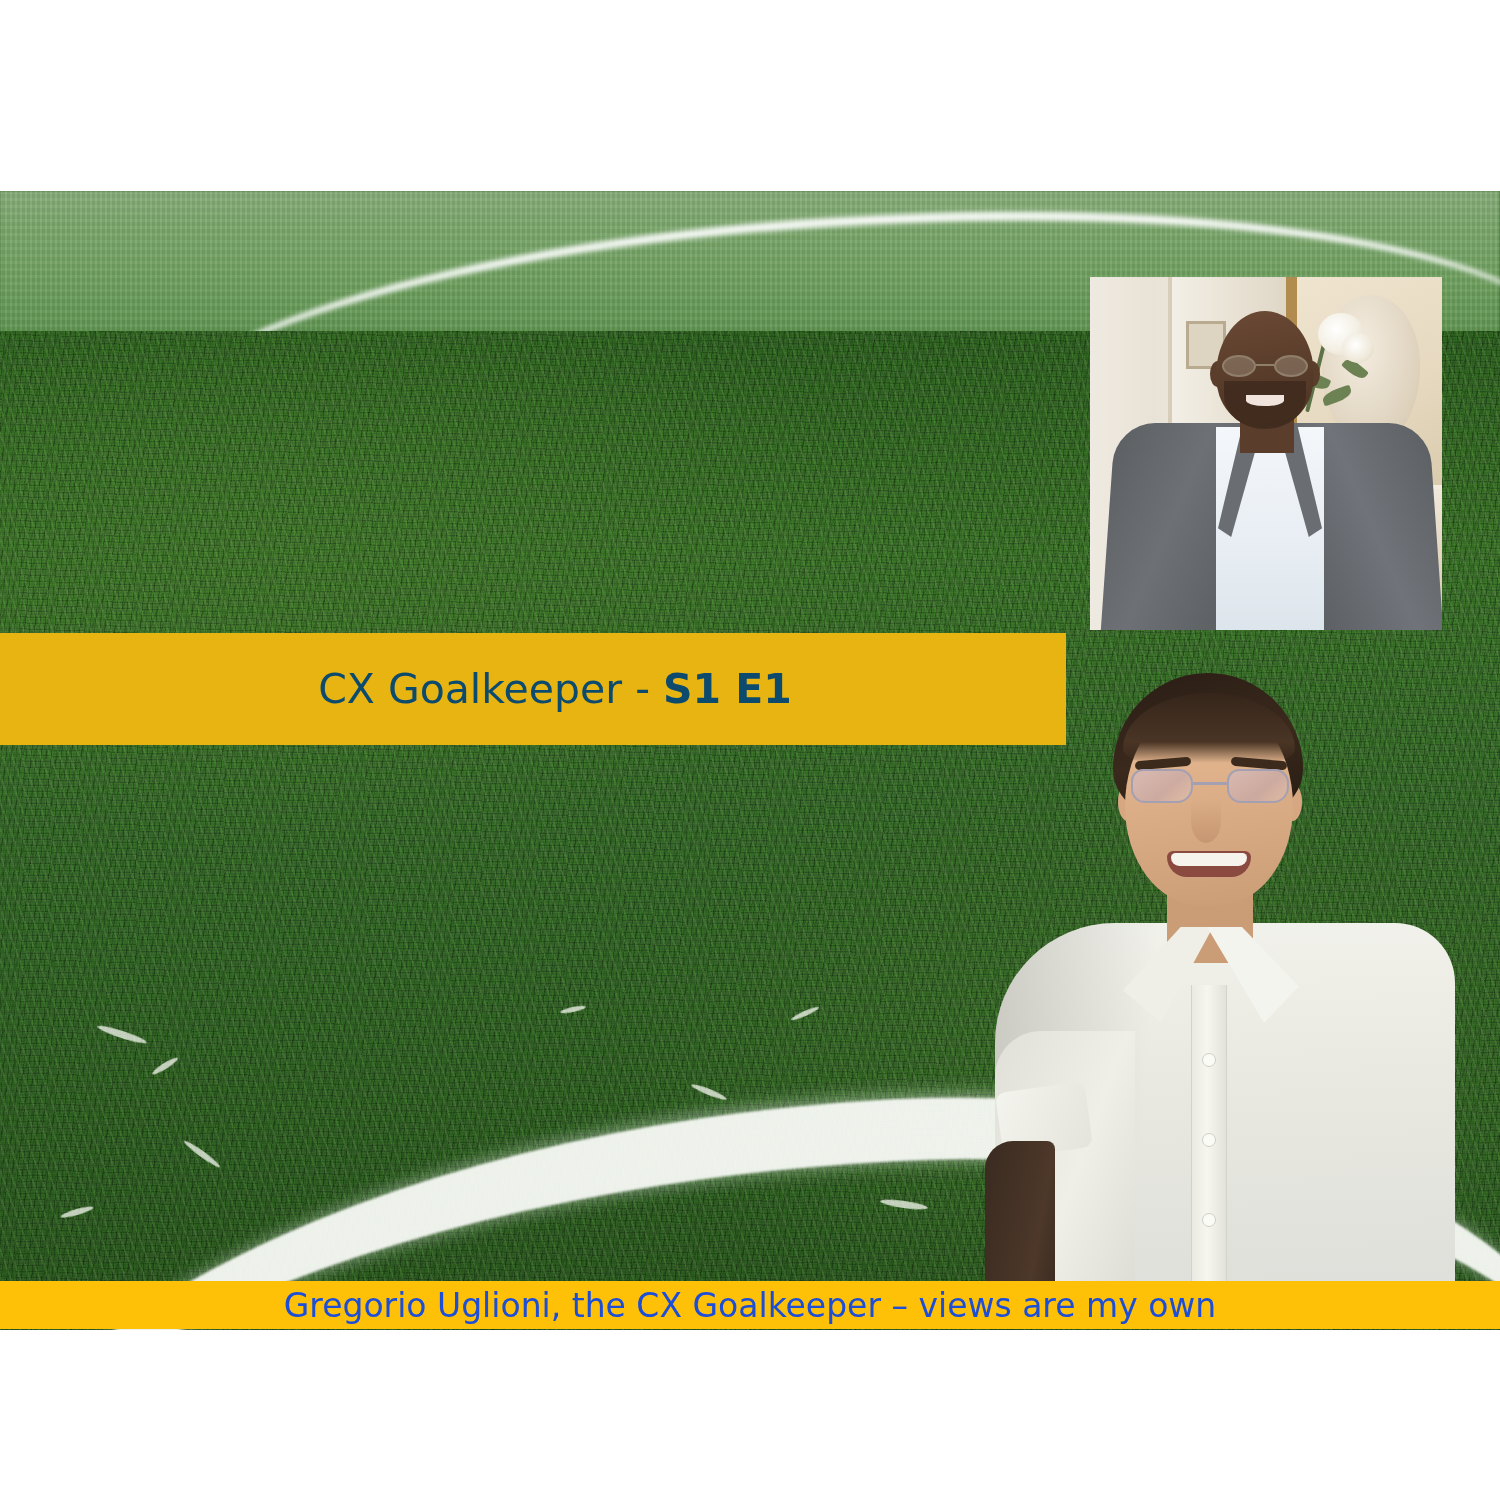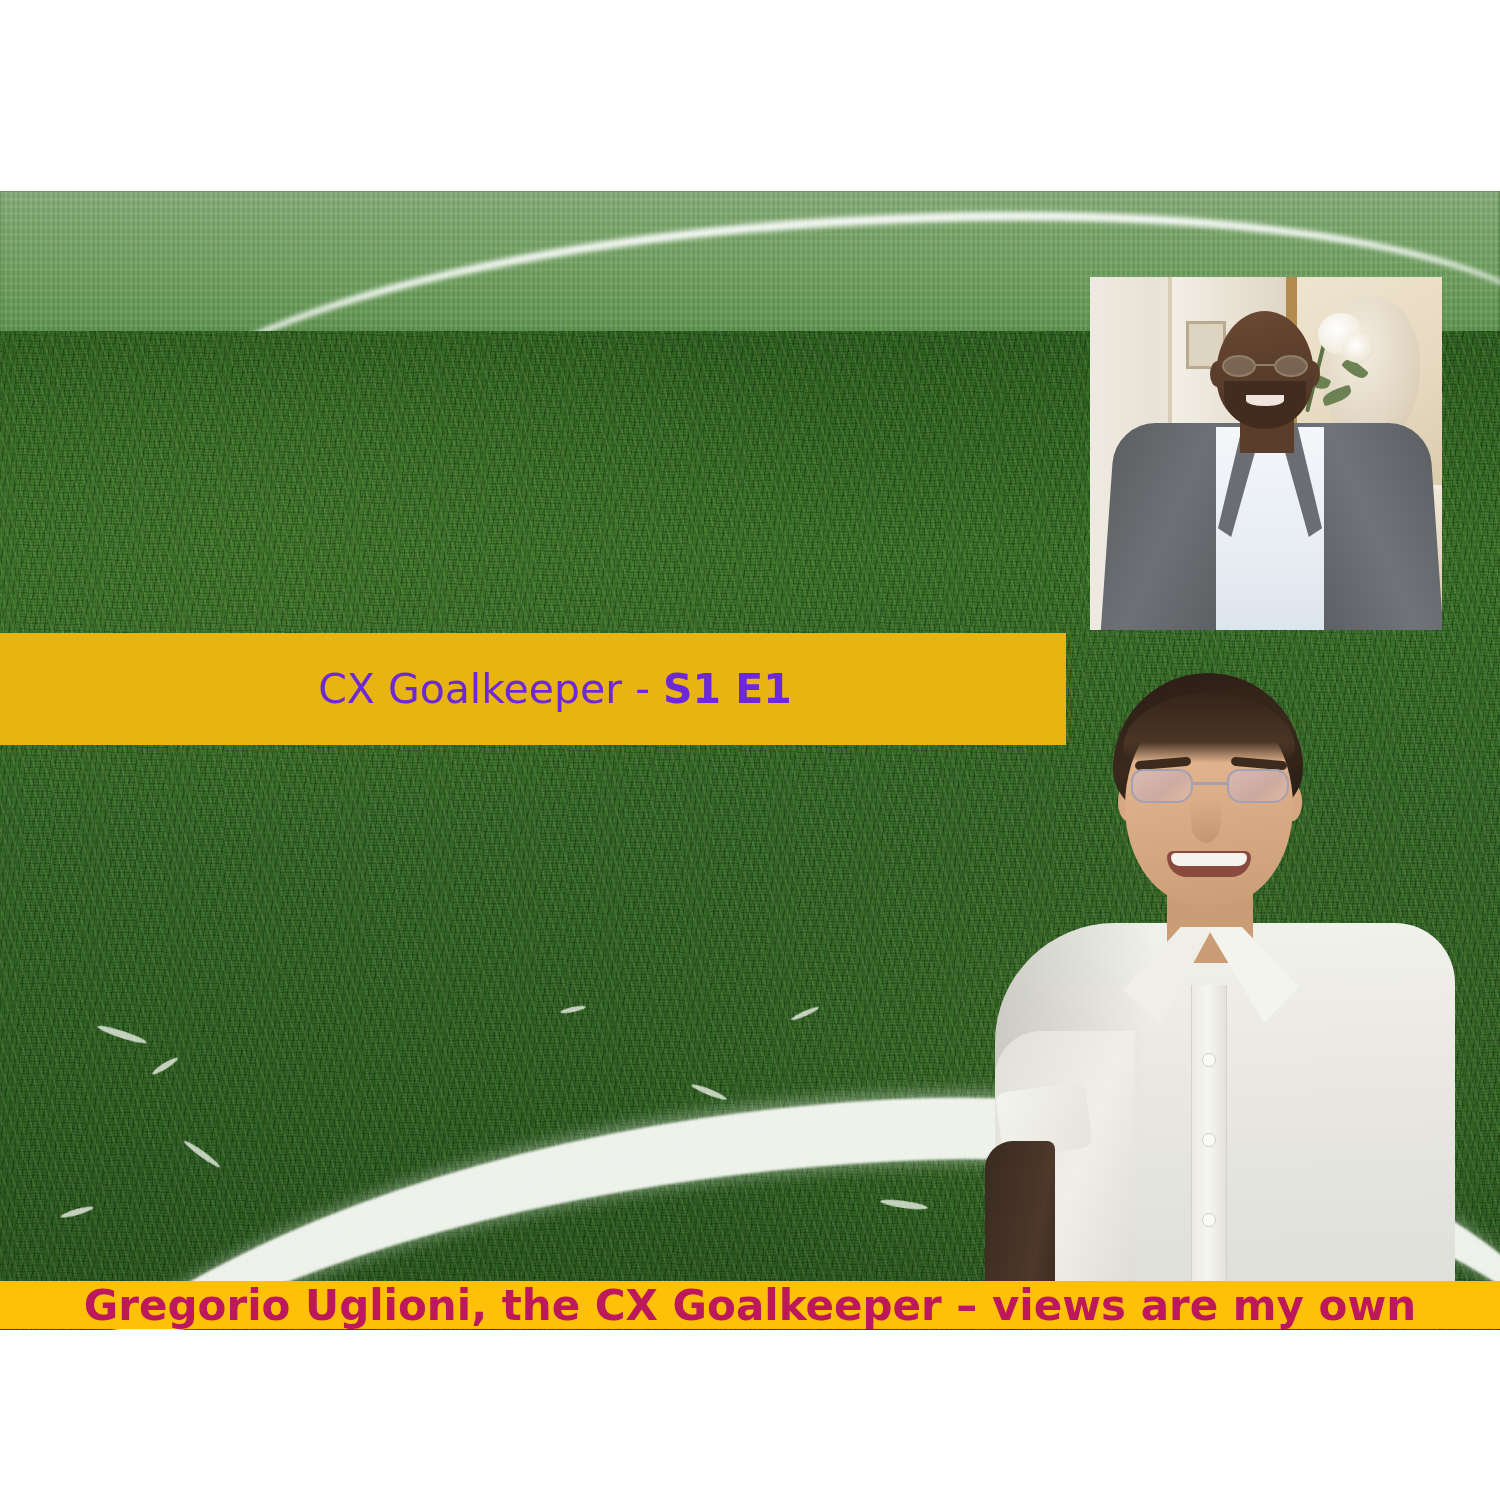--- a/index.html
+++ b/index.html
@@ -158,21 +158,21 @@
     left: 0;
     top: 633px;
     width: 1066px;
     height: 112px;
     background: #e8b411;
     display: flex;
     align-items: center;
     justify-content: center;
   }
   .subtitle-text {
-    color: #6d28d9;
+    color: #0c4a6e;
     font-family: "DejaVu Sans", sans-serif;
     font-size: 41px;
     font-weight: 400;
     text-align: right;
     letter-spacing: 0px;
     margin-left: 44px;
   }
   .subtitle-text .ep {
     font-weight: 700;
   }
@@ -533,24 +533,24 @@
     left: 0;
     top: 1281px;
     width: 1500px;
     height: 48px;
     background: #ffc107;
     display: flex;
     align-items: center;
     justify-content: center;
   }
   .footer-text {
-    color: #be185d;
+    color: #1d4ed8;
     font-family: "DejaVu Sans", sans-serif;
-    font-size: 42px;
-    font-weight: 700;
+    font-size: 33px;
+    font-weight: 400;
     letter-spacing: 0px;
     white-space: nowrap;
   }
 </style>
 </head>
 <body>
 
 <div id="slide">
 
   <div class="field">

